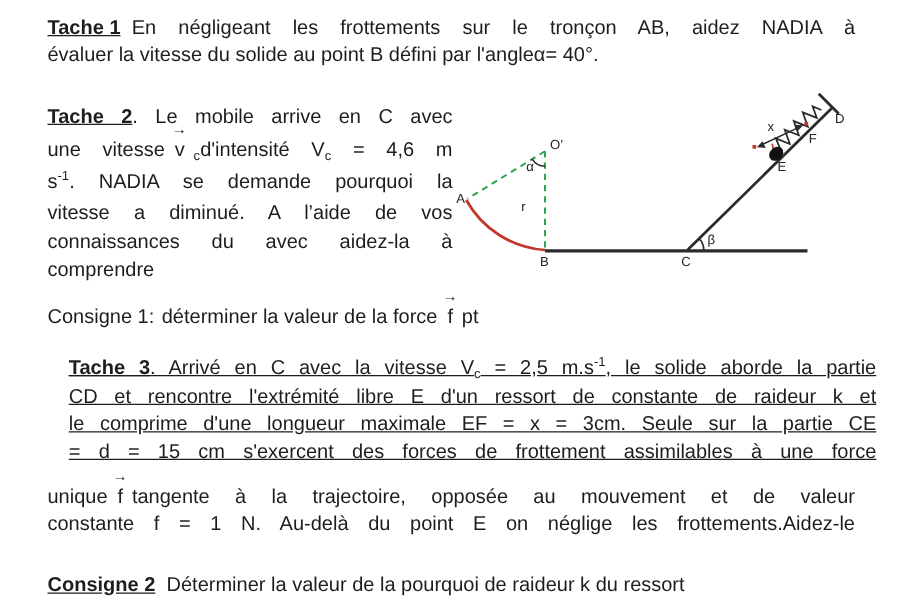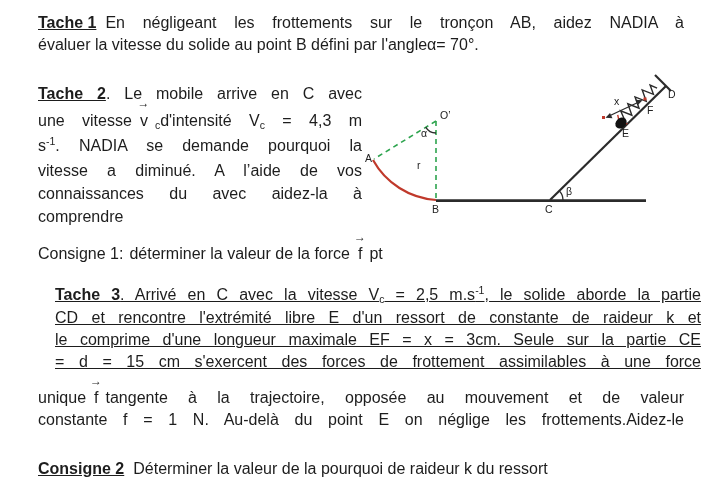--- a/index.html
+++ b/index.html
@@ -30,26 +30,26 @@
   #consigne2{left:38px;top:458px;width:660px;}
   svg text{font-family:"Liberation Sans", sans-serif;font-size:10.5px;fill:#222;}
 </style>
 </head>
 <body>
 
 <div class="doc">
 
   <div class="block" id="tache1">
     <div class="line"><span class="ht mr">Tache 1</span><span>En négligeant les frottements sur le tronçon AB, aidez NADIA à</span></div>
-    <div class="line noj"><span>évaluer la vitesse du solide  au point B défini par l'angleα= 70°.</span></div>
+    <div class="line noj"><span>évaluer la vitesse du solide  au point B défini par l'angleα= 40°.</span></div>
   </div>
 
   <div class="block" id="tache2">
     <div class="line"><span class="ht">Tache 2</span><span>. Le mobile arrive en C avec</span></div>
-    <div class="line l2"><span>une vitesse</span><span class="vec"><span class="ar">→</span><span>v</span></span><span class="sub">c</span><span>d'intensité V</span><span class="sub">c</span><span> = 4,3 m</span></div>
+    <div class="line l2"><span>une vitesse</span><span class="vec"><span class="ar">→</span><span>v</span></span><span class="sub">c</span><span>d'intensité V</span><span class="sub">c</span><span> = 4,6 m</span></div>
     <div class="line"><span>s</span><span class="sup">-1</span><span>. NADIA se demande pourquoi la</span></div>
     <div class="line"><span>vitesse a diminué. A l’aide de vos</span></div>
     <div class="line"><span>connaissances du avec aidez-la à</span></div>
     <div class="line noj"><span>comprendre</span></div>
   </div>
 
   <svg id="diagram" viewBox="0 0 352 162">
 
     <line x1="76" y1="49" x2="14" y2="87" stroke-width="1.6" stroke-dasharray="5 4" fill="none" stroke="#2da44e"></line>
     <line x1="76" y1="49" x2="76" y2="127" stroke-width="1.6" stroke-dasharray="5 4" fill="none" stroke="#2da44e"></line>

